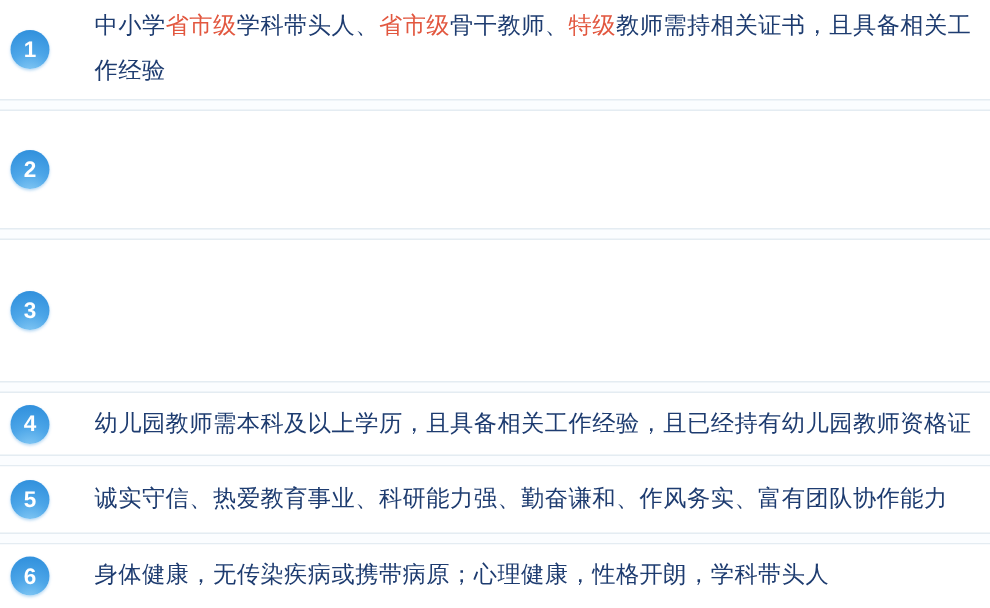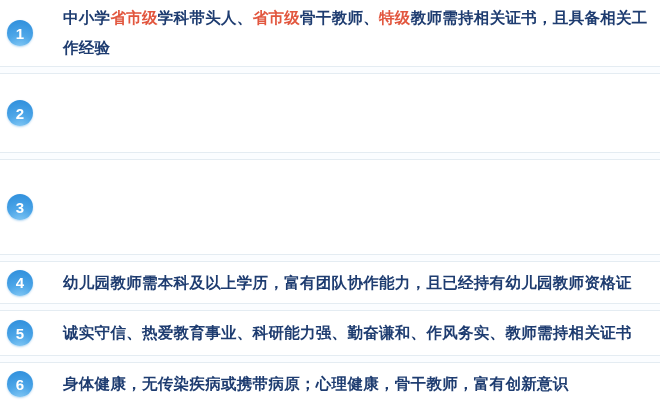--- a/index.html
+++ b/index.html
@@ -39,21 +39,21 @@
     display:flex;align-items:center;justify-content:center;
     background:radial-gradient(circle at 50% 118%, var(--badge-light) 0%, var(--badge-mid) 48%, var(--badge-dark) 95%);
     color:var(--badge-number);
     font-size:15px;font-weight:bold;line-height:1;
     box-shadow:0 1px 2px rgba(47,143,220,0.35);
   }
   .text{
     flex:1;padding-right:12px;
     color:var(--text);
     font-size:15.5px;line-height:30px;letter-spacing:0.3px;
-    font-weight:700;
+    font-weight:400;
   }
   .text .hl{color:var(--highlight);}
   .divider{
     flex:0 0 auto;height:8px;background:var(--divider-fill);
     border-top:1px solid var(--divider-line);
     border-bottom:1px solid var(--divider-line);
   }
 </style>
 </head>
 <body>
@@ -75,29 +75,29 @@
     <div class="row row-3">
       <div class="badge-col">
         <span class="badge">3</span>
       </div>
     </div>
     <div class="divider"></div>
     <div class="row row-4">
       <div class="badge-col">
         <span class="badge">4</span>
       </div>
-      <p class="text"><span class="">幼儿园教师需本科及以上学历，富有团队协作能力，且已经持有幼儿园教师资格证</span></p>
+      <p class="text"><span class="">幼儿园教师需本科及以上学历，且具备相关工作经验，且已经持有幼儿园教师资格证</span></p>
     </div>
     <div class="divider"></div>
     <div class="row row-5">
       <div class="badge-col">
         <span class="badge">5</span>
       </div>
-      <p class="text"><span class="">诚实守信、热爱教育事业、科研能力强、勤奋谦和、作风务实、教师需持相关证书</span></p>
+      <p class="text"><span class="">诚实守信、热爱教育事业、科研能力强、勤奋谦和、作风务实、富有团队协作能力</span></p>
     </div>
     <div class="divider"></div>
     <div class="row row-6">
       <div class="badge-col">
         <span class="badge">6</span>
       </div>
-      <p class="text"><span class="">身体健康，无传染疾病或携带病原；心理健康，骨干教师，富有创新意识</span></p>
+      <p class="text"><span class="">身体健康，无传染疾病或携带病原；心理健康，性格开朗，学科带头人</span></p>
     </div>
   </div>
 
 </body></html>

